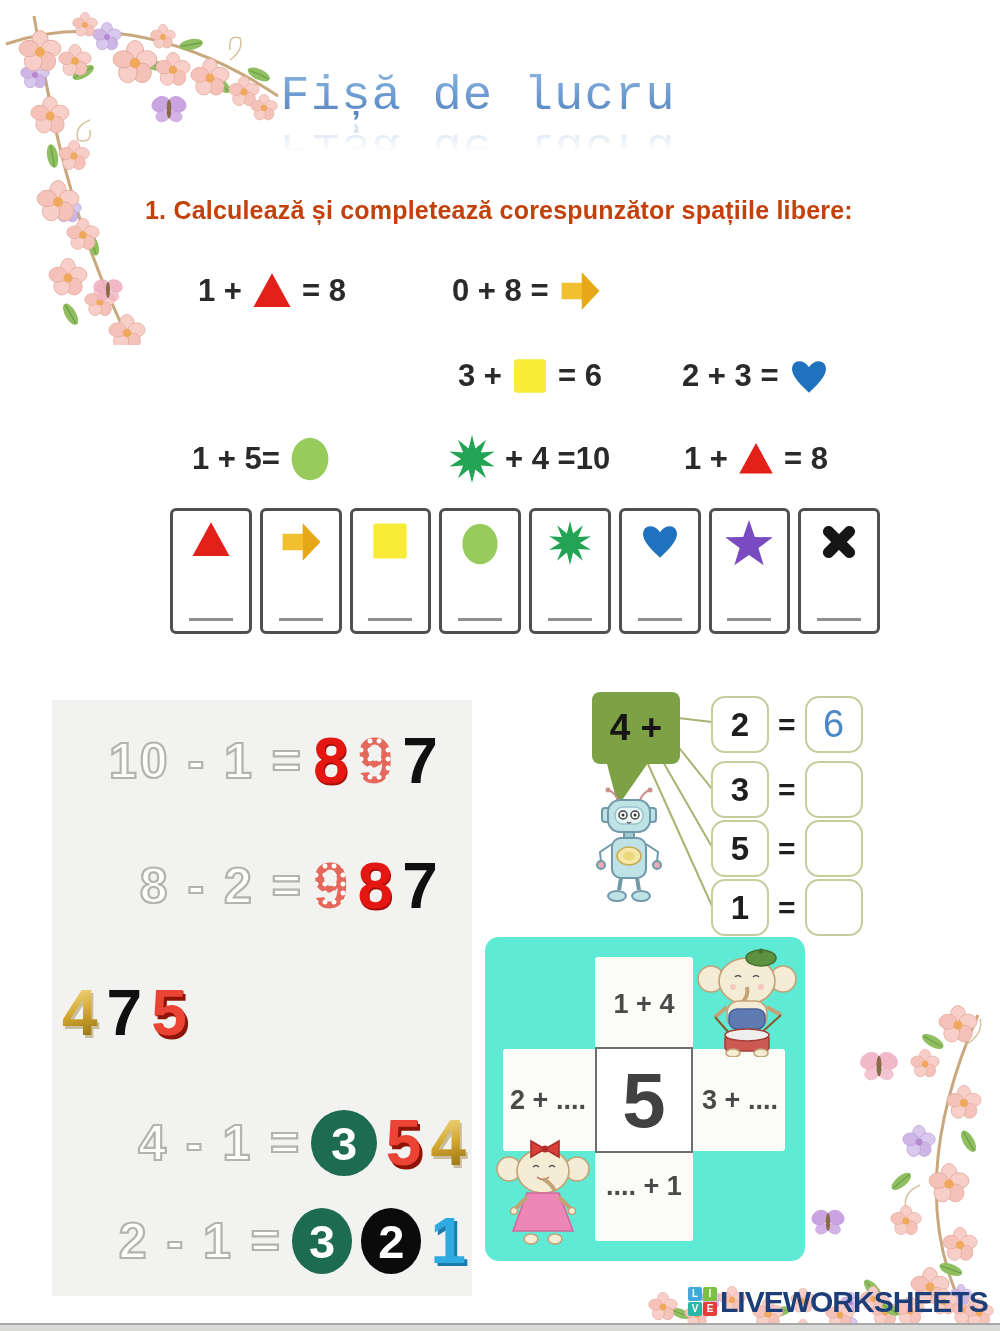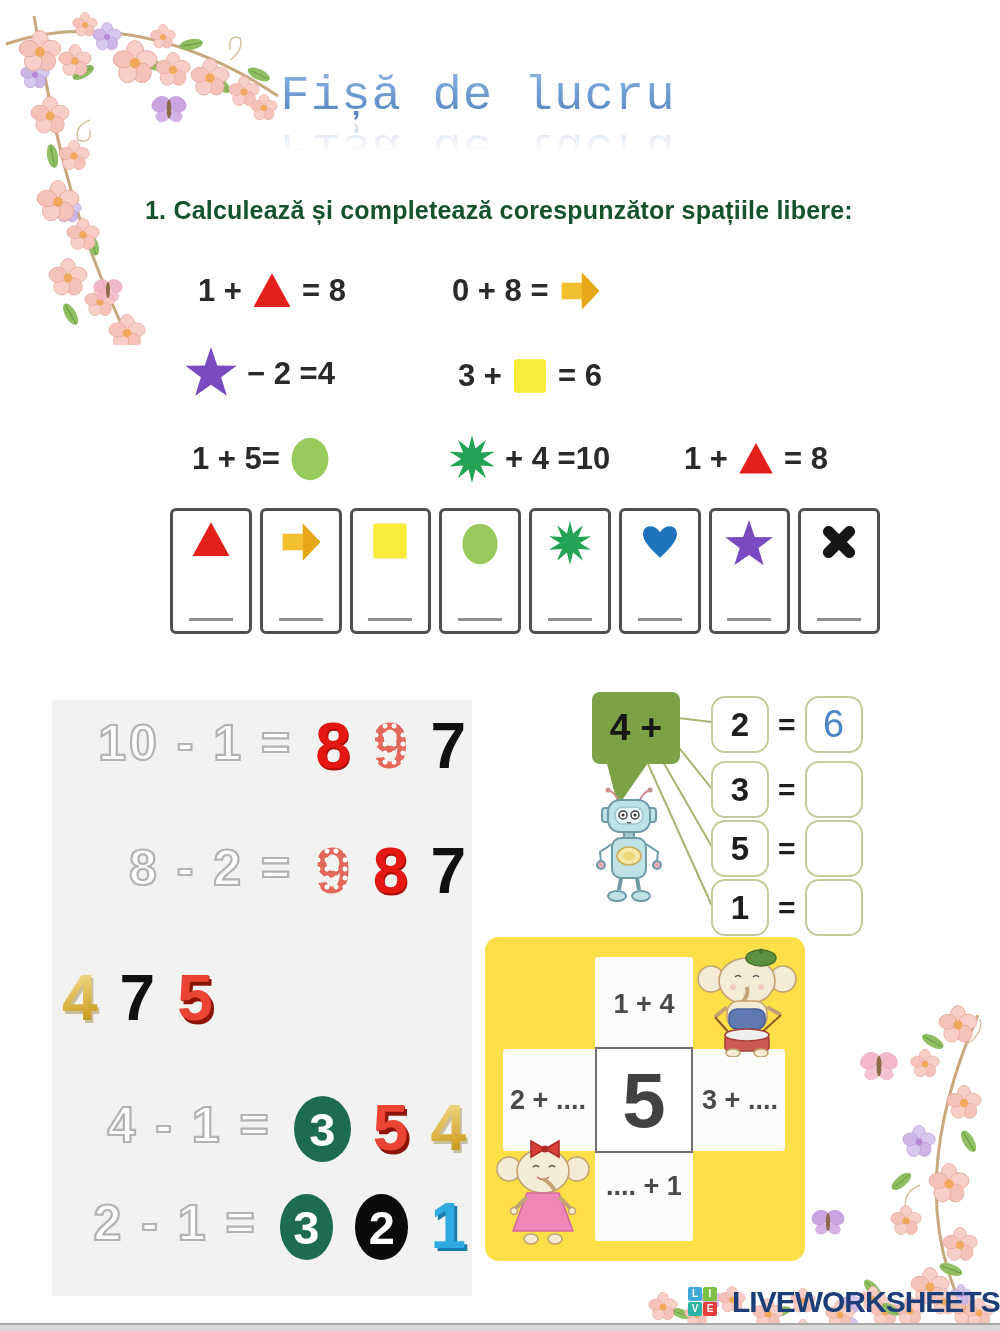--- a/index.html
+++ b/index.html
@@ -21,21 +21,21 @@
   .title-main { top:68px; }
   .title-refl {
     top:120px; transform:translateX(-50%) scaleY(-1); opacity:.32;
     -webkit-mask-image:linear-gradient(to bottom, transparent 42%, #000 100%);
             mask-image:linear-gradient(to bottom, transparent 42%, #000 100%);
   }
 
   
   .instruction {
     position:absolute; left:145px; top:196px; font-size:25px; font-weight:600;
-    color:#14532d; letter-spacing:.2px;text-align:right;
+    color:#c2410c; letter-spacing:.2px;text-align:right;
   }
 
   
   .eq {
     position:absolute; display:flex; align-items:center; gap:7px; height:58px;
     font-size:31px; font-weight:700; color:#2a2a2a; white-space:nowrap;
   }
   .eq svg { display:block; }
 
   
@@ -53,21 +53,21 @@
     width:58%; height:0; border-bottom:3px solid #8f8f8d;
   }
 
   
   .sub-panel {
     position:absolute; left:52px; top:700px; width:420px; height:596px;
     background:#f2f2f0;
   }
   .sub-row {
     position:absolute; left:10px; right:6px; height:94px;
-    display:flex; gap:22px;
+    display:flex; align-items:center; gap:9px;
   }
   .problem {
     width:242px; text-align:right; font-size:50px; font-weight:700;
     color:#fdfdfc; -webkit-text-stroke:2.2px #b3b3b1; letter-spacing:3px;
     white-space:nowrap;
   }
   .ans { font-size:64px; font-weight:700; line-height:1; }
   .a-red  { color:#e41712; text-shadow:1px 2px 0 #a80d08; }
   .a-dots {
     background-color:#e4685c;
@@ -103,21 +103,21 @@
     width:58px; height:57px; background:#fff; border:2px solid #c6cc9c;
     border-radius:14px; display:flex; align-items:center; justify-content:center;
     font-size:33px; font-weight:700; color:#1e1e1e;
   }
   .mbox.result { color:#4a86c8; font-weight:400; font-size:38px; }
   .meq { font-size:30px; font-weight:700; color:#1e1e1e; }
 
   
   .puzzle {
     position:absolute; left:485px; top:937px; width:320px; height:324px;
-    background:#fde047; border-radius:14px;
+    background:#5eead4; border-radius:14px;
   }
   .pz-armv { position:absolute; left:110px; top:20px;  width:98px;  height:284px; background:#fbfbf7; border-radius:3px; }
   .pz-armh { position:absolute; left:18px;  top:112px; width:282px; height:102px; background:#fbfbf7; border-radius:3px; }
   .pz-center {
     position:absolute; left:110px; top:110px; width:98px; height:106px;
     background:#ffffff; border:2px solid #6e6e6e; display:flex;
     align-items:center; justify-content:center;
     font-size:78px; font-weight:700; color:#414141;
   }
   .pz-label {
@@ -130,21 +130,20 @@
   .logo-tiles { display:grid; grid-template-columns:14px 14px; grid-auto-rows:14px; gap:1px; }
   .tile {
     border-radius:2px; color:#fff; font-size:10px; font-weight:700;
     display:flex; align-items:center; justify-content:center; line-height:1;
   }
   .t0 { background:#3fa9dc; } .t1 { background:#7cc142; }
   .t2 { background:#2ab5a5; } .t3 { background:#e43d3a; }
   .logo-text {
     font-size:30px; font-weight:700; color:#1c3e78; letter-spacing:-1px;
     line-height:.95;
-    margin-left:12px;
   }
 
   .bottom-bar {
     position:absolute; left:0; right:0; bottom:0; height:8px;
     background:#dadad8; border-top:2px solid #a8a8a6; z-index:5;
   }
 </style>
 </head>
 <body>
 
@@ -315,32 +314,32 @@
         <use href="#s-tri"></use>
       </svg>
     <span>= 8</span>
   </div>
   <div class="eq" style="left:452px;top:262px">
     <span>0 + 8 =</span>
     <svg viewBox="0 0 100 100" style="width:48px;height:46px">
         <use href="#s-arrow"></use>
       </svg>
   </div>
-  <div class="eq" style="left:182px;top:345px">
-    <svg viewBox="0 0 100 100" style="width:58px;height:56px">
-        <use href="#s-star"></use>
-      </svg>
-    <span>− 2 =4</span>
-  </div>
   <div class="eq" style="left:458px;top:347px">
     <span>3 +</span>
     <svg viewBox="0 0 100 100" style="width:42px;height:42px">
         <use href="#s-square"></use>
       </svg>
     <span>= 6</span>
+  </div>
+  <div class="eq" style="left:682px;top:347px">
+    <span>2 + 3 =</span>
+    <svg viewBox="0 0 100 100" style="width:46px;height:44px">
+        <use href="#s-heart"></use>
+      </svg>
   </div>
   <div class="eq" style="left:192px;top:430px">
     <span>1 + 5=</span>
     <svg viewBox="0 0 100 100" style="width:46px;height:52px">
         <use href="#s-circle"></use>
       </svg>
   </div>
   <div class="eq" style="left:446px;top:430px">
     <svg viewBox="0 0 100 100" style="width:52px;height:52px">
         <use href="#s-burst"></use>

